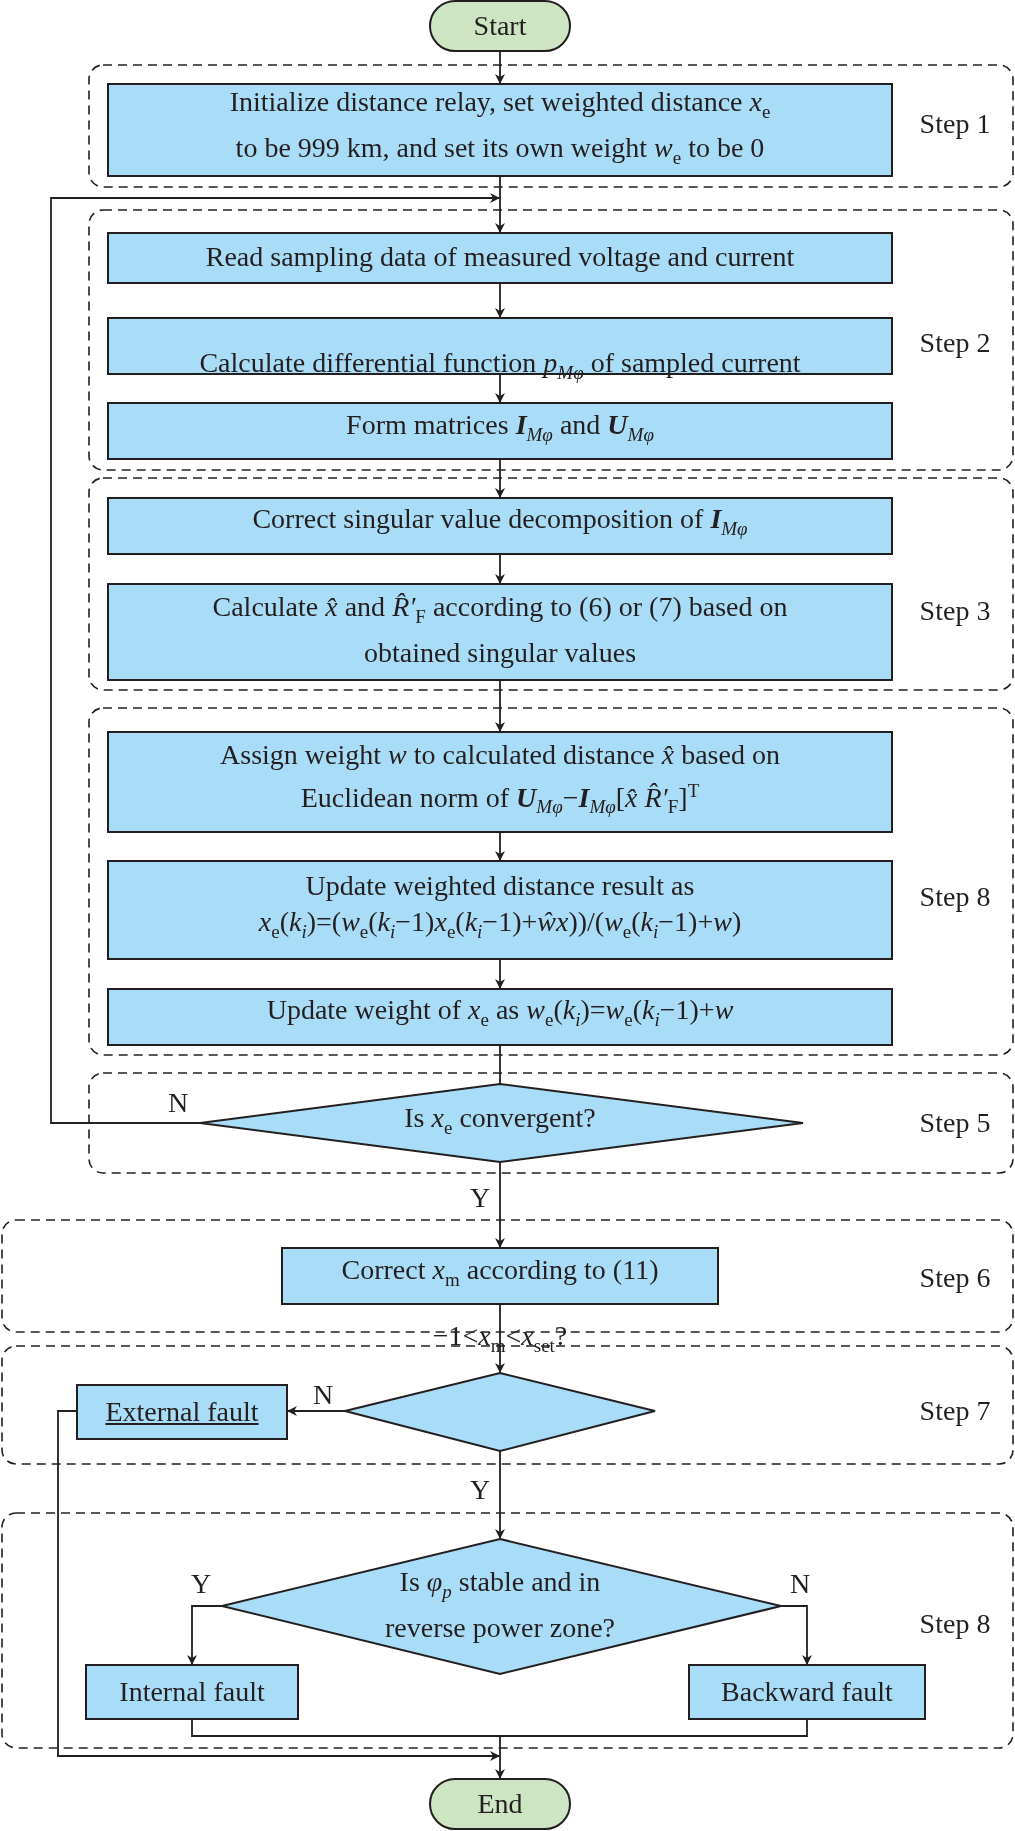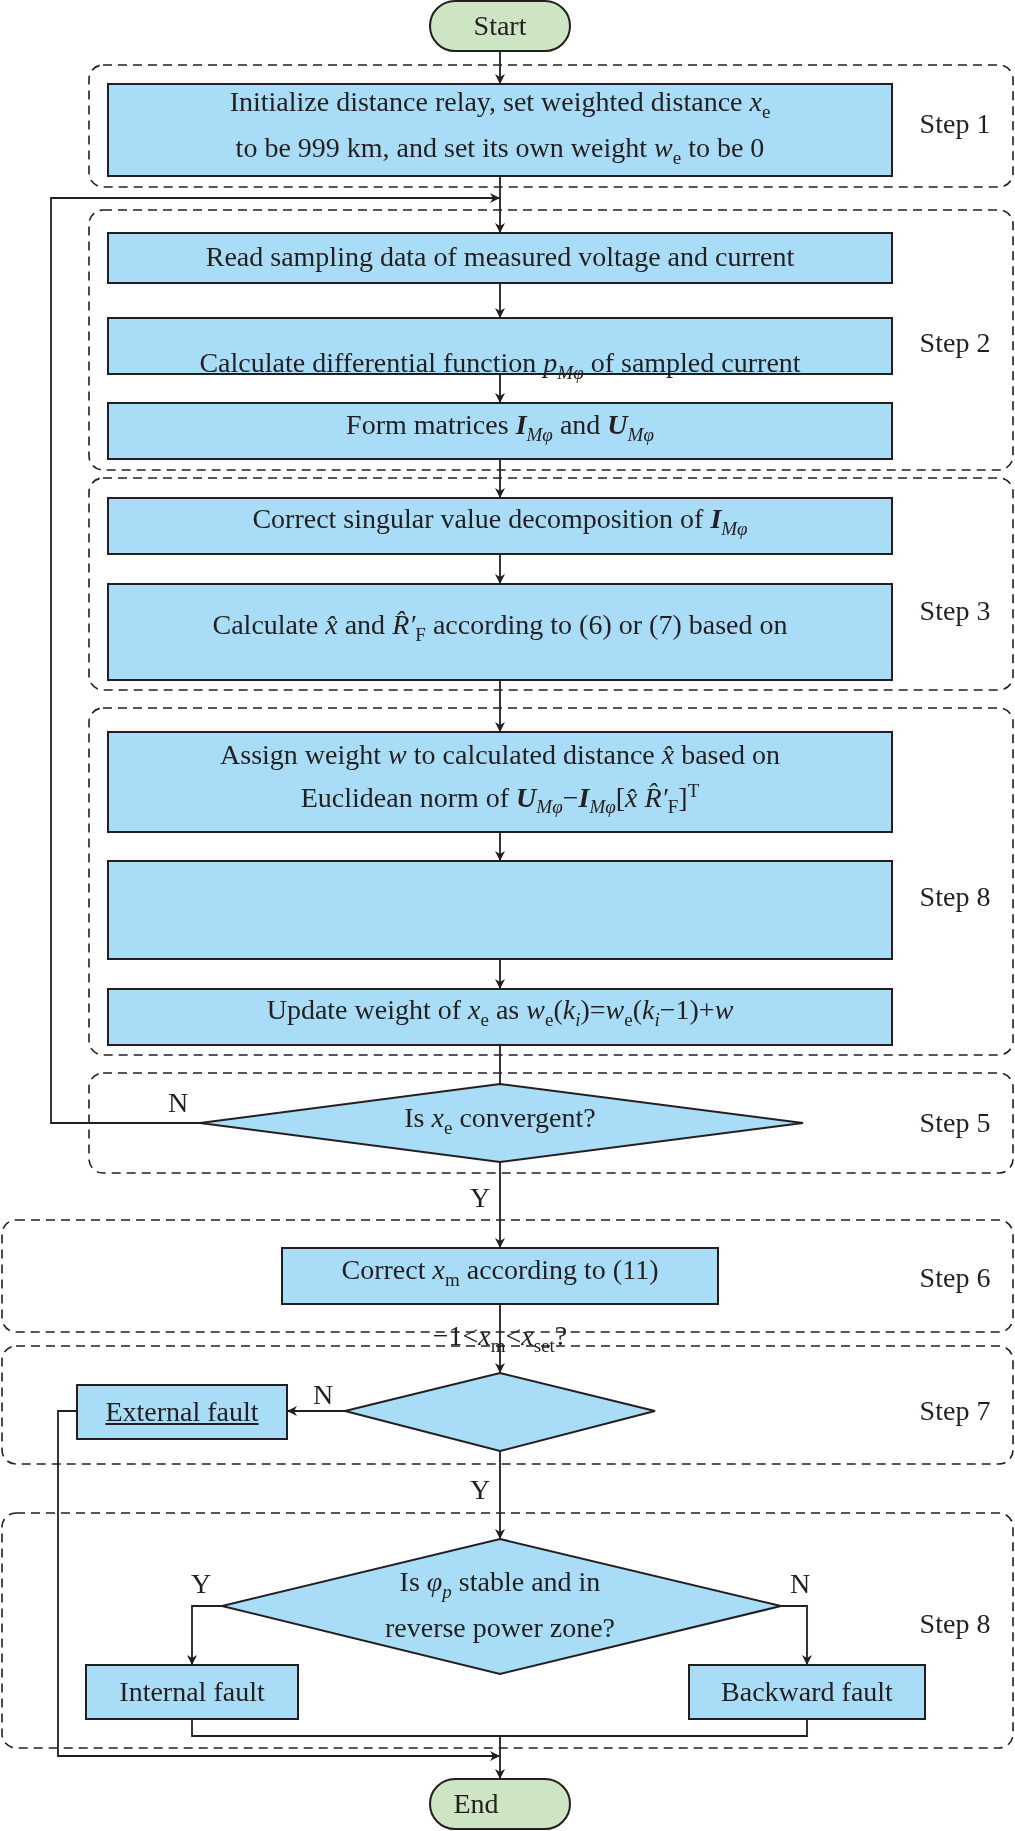--- a/index.html
+++ b/index.html
@@ -75,21 +75,21 @@
   <line class="ln" x1="345" y1="1411" x2="288" y2="1411" marker-end="url(#ah)"></line>
   <line class="ln" x1="500" y1="1451" x2="500" y2="1538" marker-end="url(#ah)"></line>
   <polyline class="ln" points="222,1606 192,1606 192,1664" marker-end="url(#ah)"></polyline>
   <polyline class="ln" points="781,1606 807,1606 807,1664" marker-end="url(#ah)"></polyline>
   <polyline class="ln" points="192,1719 192,1736 807,1736 807,1719"></polyline>
   <polyline class="ln" points="77,1411 58,1411 58,1756 499,1756" marker-end="url(#ah)"></polyline>
   <line class="ln" x1="500" y1="1736" x2="500" y2="1778" marker-end="url(#ah)"></line>
 </svg>
 
 <div class="lbl" style="left:500px;top:26px;">Start</div>
-<div class="lbl" style="left:476px;top:1804px;">End</div>
+<div class="lbl" style="left:500px;top:1804px;">End</div>
 
 <div class="step" style="left:955px;top:124px;">Step 1</div>
 <div class="step" style="left:955px;top:343px;">Step 2</div>
 <div class="step" style="left:955px;top:587px;margin-top:24px;">Step 3</div>
 <div class="step" style="left:955px;top:897px;">Step 8</div>
 <div class="step" style="left:955px;top:1123px;">Step 5</div>
 <div class="step" style="left:955px;top:1278px;">Step 6</div>
 <div class="step" style="left:955px;top:1411px;">Step 7</div>
 <div class="step" style="left:955px;top:1624px;">Step 8</div>
 
@@ -102,27 +102,29 @@
   <span>Calculate differential function </span><i>p</i><sub class="it">Mφ</sub><span> of sampled current</span>
 </div>
 <div class="lbl" style="left:500px;top:430px;">
   <span>Form matrices </span><b>I</b><sub class="it">Mφ</sub><span> and </span><b>U</b><sub class="it">Mφ</sub>
 </div>
 <div class="lbl" style="left:500px;top:524px;">
   <span>Correct singular value decomposition of </span><b>I</b><sub class="it">Mφ</sub>
 </div>
 <div class="lbl" style="left:500px;top:630px;">
   <span>Calculate </span><i>x̂</i><span> and </span><i>R̂′</i><sub>F</sub><span> according to (6) or (7) based on</span><br>
+  <span>obtained singular values</span>
 </div>
 <div class="lbl" style="left:500px;top:781px;">
   <span>Assign weight </span><i>w</i><span> to calculated distance </span><i>x̂</i><span> based on</span><br>
   <span>Euclidean norm of </span><b>U</b><sub class="it">Mφ</sub>−<b>I</b><sub class="it">Mφ</sub>[<i>x̂</i> <i>R̂′</i><sub>F</sub>]<sup>T</sup>
 </div>
 <div class="lbl" style="left:500px;top:909px;">
-  <br>
+  <span>Update weighted distance result as</span><br>
+  <span><i>x</i><sub>e</sub>(<i>k<sub>i</sub></i>)=(<i>w</i><sub>e</sub>(<i>k<sub>i</sub></i>−1)<i>x</i><sub>e</sub>(<i>k<sub>i</sub></i>−1)+<i>ŵx</i>))/(<i>w</i><sub>e</sub>(<i>k<sub>i</sub></i>−1)+<i>w</i>)</span>
 </div>
 <div class="lbl" style="left:500px;top:1015px;">
   <span>Update weight of </span><i>x</i><sub>e</sub><span> as </span><i>w</i><sub>e</sub>(<i>k<sub>i</sub></i>)=<i>w</i><sub>e</sub>(<i>k<sub>i</sub></i>−1)+<i>w</i>
 </div>
 <div class="lbl" style="left:500px;top:1275px;">
   <span>Correct </span><i>x</i><sub>m</sub><span> according to (11)</span>
 </div>
 <div class="lbl" style="left:182px;top:1412px;text-decoration:underline;">External fault</div>
 <div class="lbl" style="left:192px;top:1692px;">Internal fault</div>
 <div class="lbl" style="left:807px;top:1692px;">Backward fault</div>

